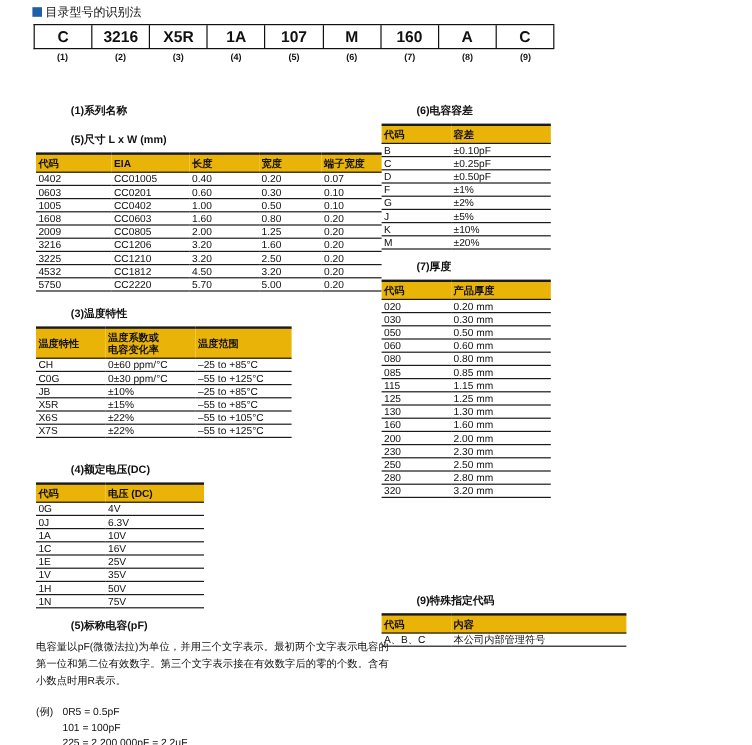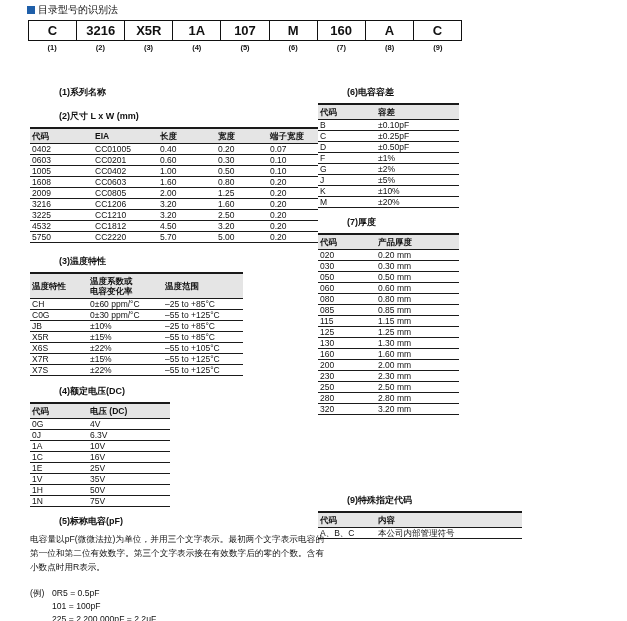--- a/index.html
+++ b/index.html
@@ -42,21 +42,21 @@
   }
   
   .section { position:absolute; }
   .sec-title { font-size:9px; font-weight:bold; margin-bottom:4px; white-space:nowrap;padding-left:29px; }
   
   table.tbl {
     border-collapse:collapse; table-layout:fixed;
     border-top:2px solid #1a1a1a; border-bottom:1.5px solid #1a1a1a;
   }
   table.tbl th {
-    background:#e5e5e5; font-size:8.5px; font-weight:bold;
+    background:#eab308; font-size:8.5px; font-weight:bold;
     text-align:left; vertical-align:middle;
     line-height:10px; padding:2px 2px 2px 2px;
     border-bottom:1px solid #1a1a1a;
   }
   table.tbl td {
     font-size:8.5px; line-height:9px; padding:1px 2px 0 2px;
     border-bottom:1px solid #1a1a1a;
     white-space:nowrap; overflow:hidden;
   }
   .t-size { width:288px; }
@@ -117,21 +117,21 @@
       <div class="part-num">(8)</div>
       <div class="part-num">(9)</div>
     </div>
   </div>
 
   <div class="section" style="left:30px; top:86px;">
     <div class="sec-title">(1)系列名称</div>
   </div>
 
   <div class="section" style="left:30px; top:110px;">
-    <div class="sec-title">(2)尺寸 L x W (mm)</div>
+    <div class="sec-title">(5)尺寸 L x W (mm)</div>
     <table class="tbl t-size">
         <thead>
           <tr>
             <th>代码</th>
             <th>EIA</th>
             <th>长度</th>
             <th>宽度</th>
             <th>端子宽度</th>
           </tr>
         </thead>
@@ -231,25 +231,20 @@
           </tr>
           <tr>
             <td>X5R</td>
             <td>±15%</td>
             <td>–55 to +85°C</td>
           </tr>
           <tr>
             <td>X6S</td>
             <td>±22%</td>
             <td>–55 to +105°C</td>
-          </tr>
-          <tr>
-            <td>X7R</td>
-            <td>±15%</td>
-            <td>–55 to +125°C</td>
           </tr>
           <tr>
             <td>X7S</td>
             <td>±22%</td>
             <td>–55 to +125°C</td>
           </tr>
         </tbody>
       </table>
   </div>
 

